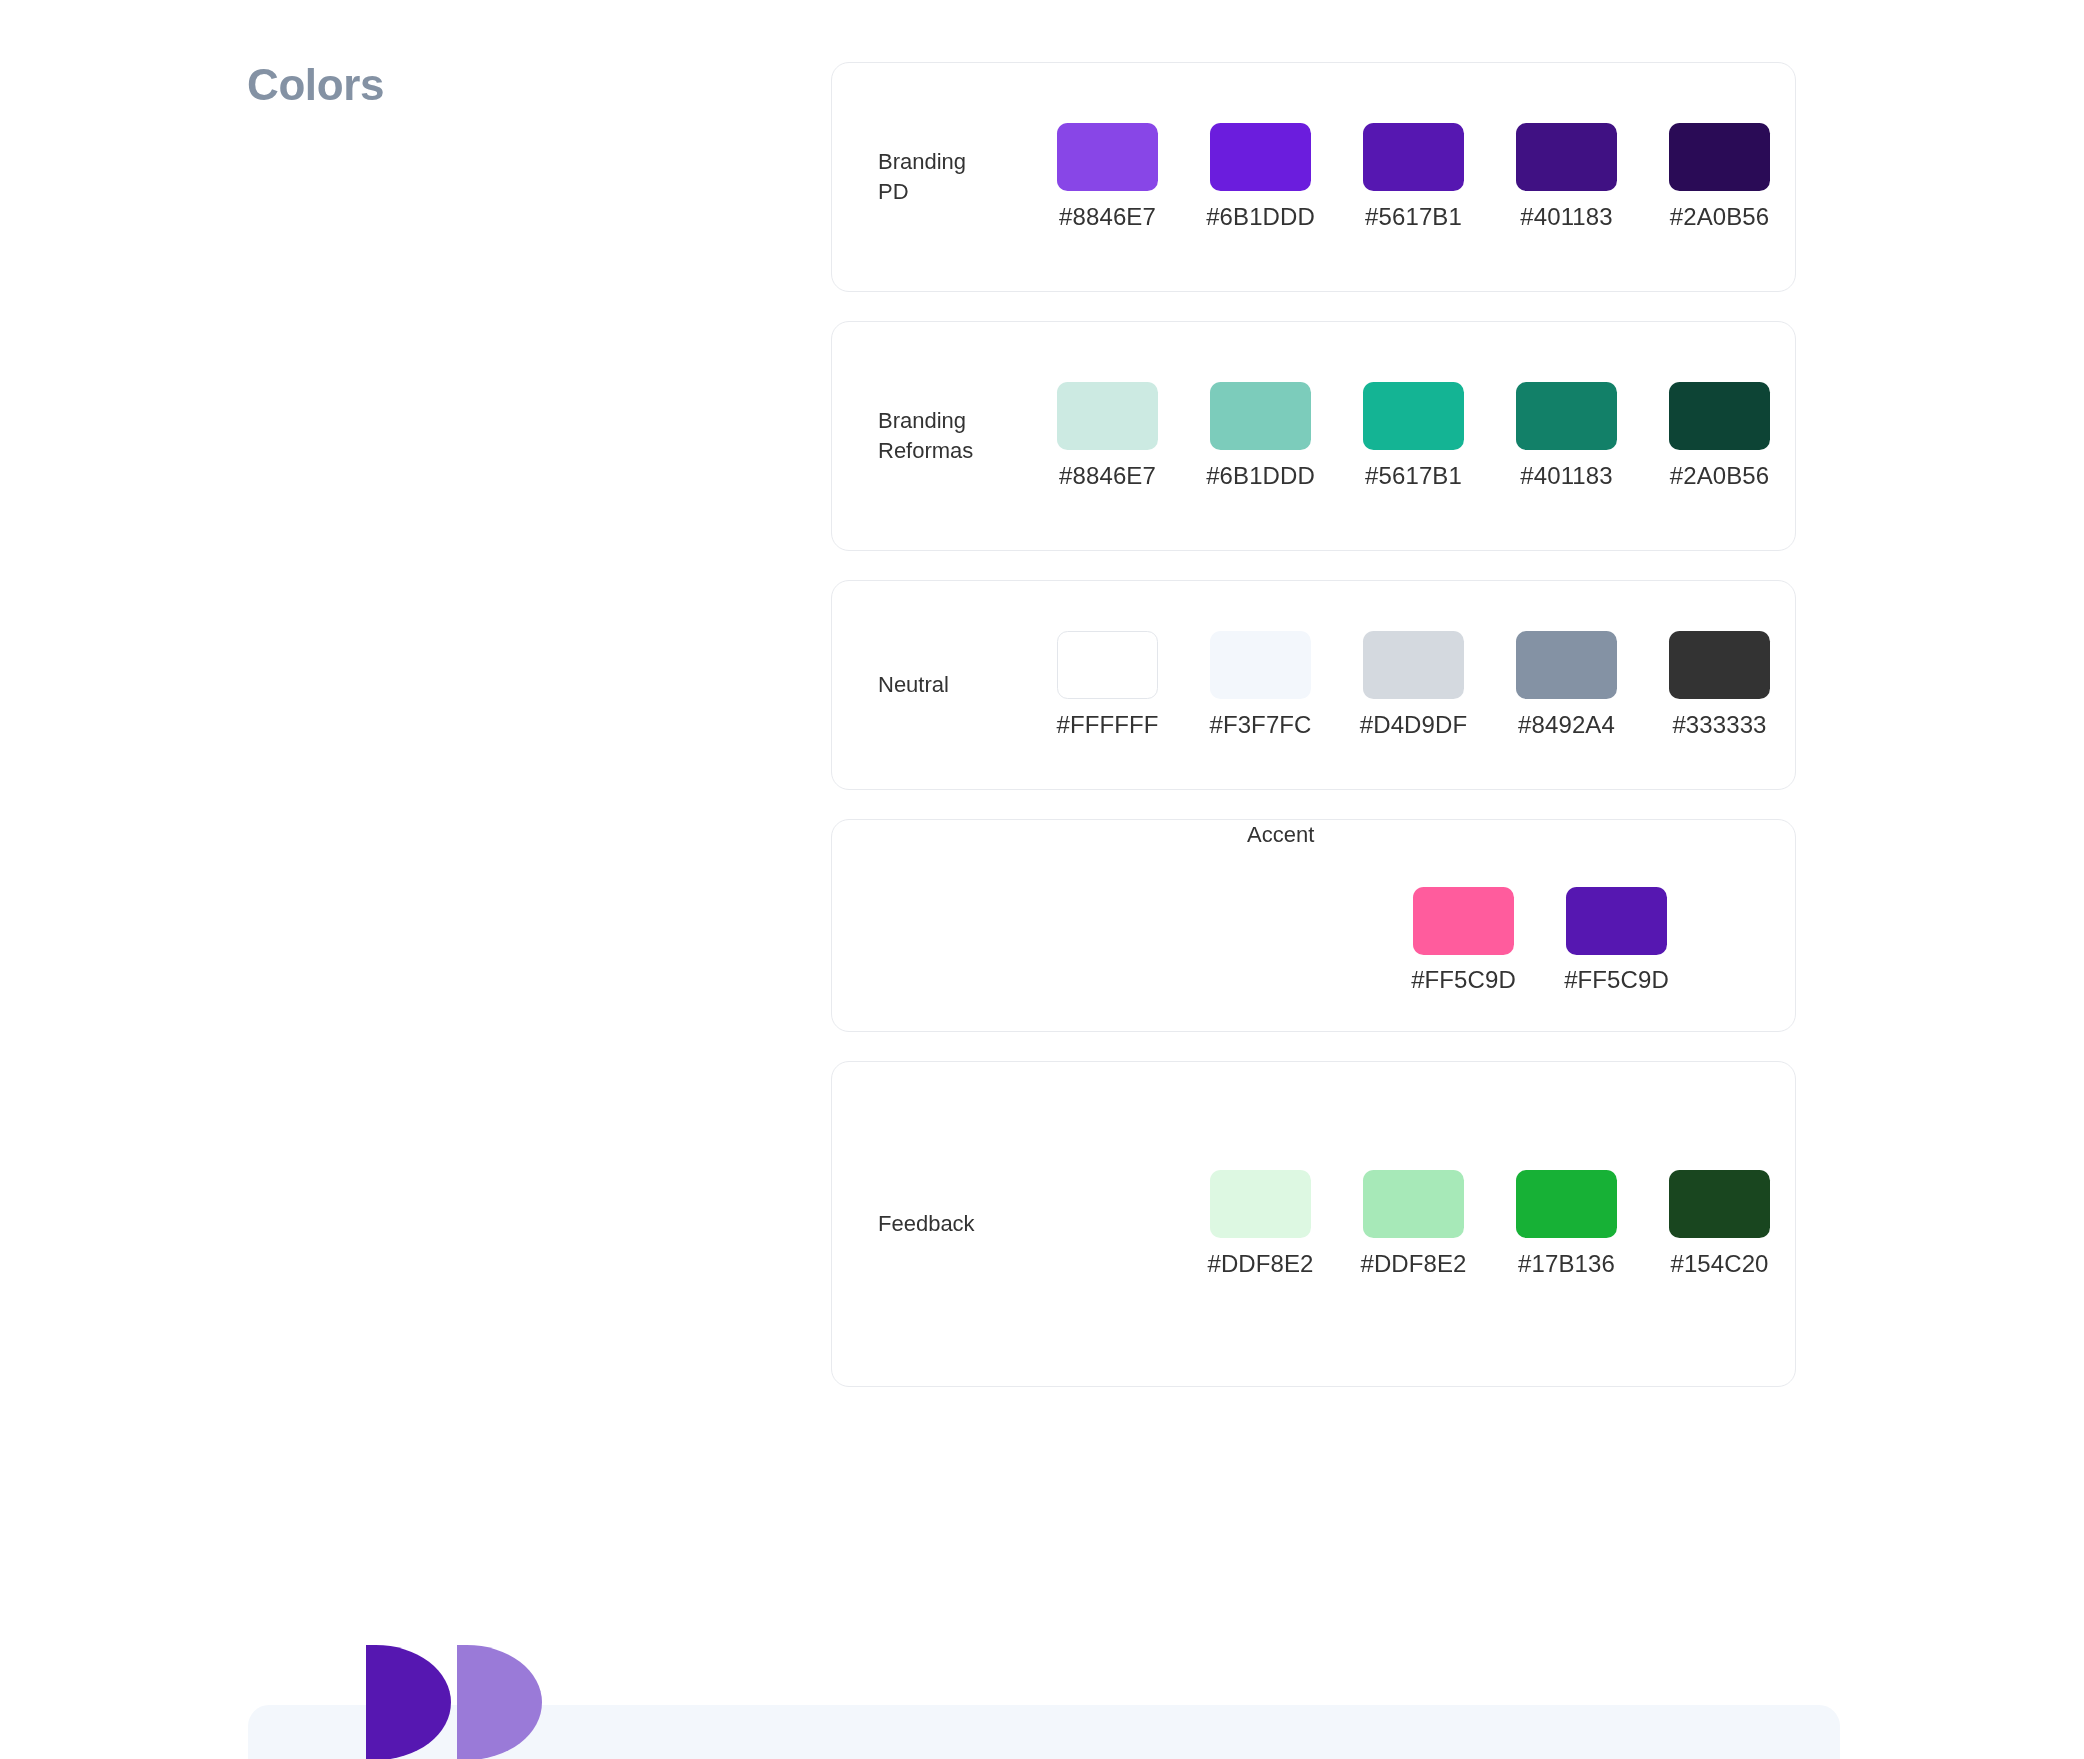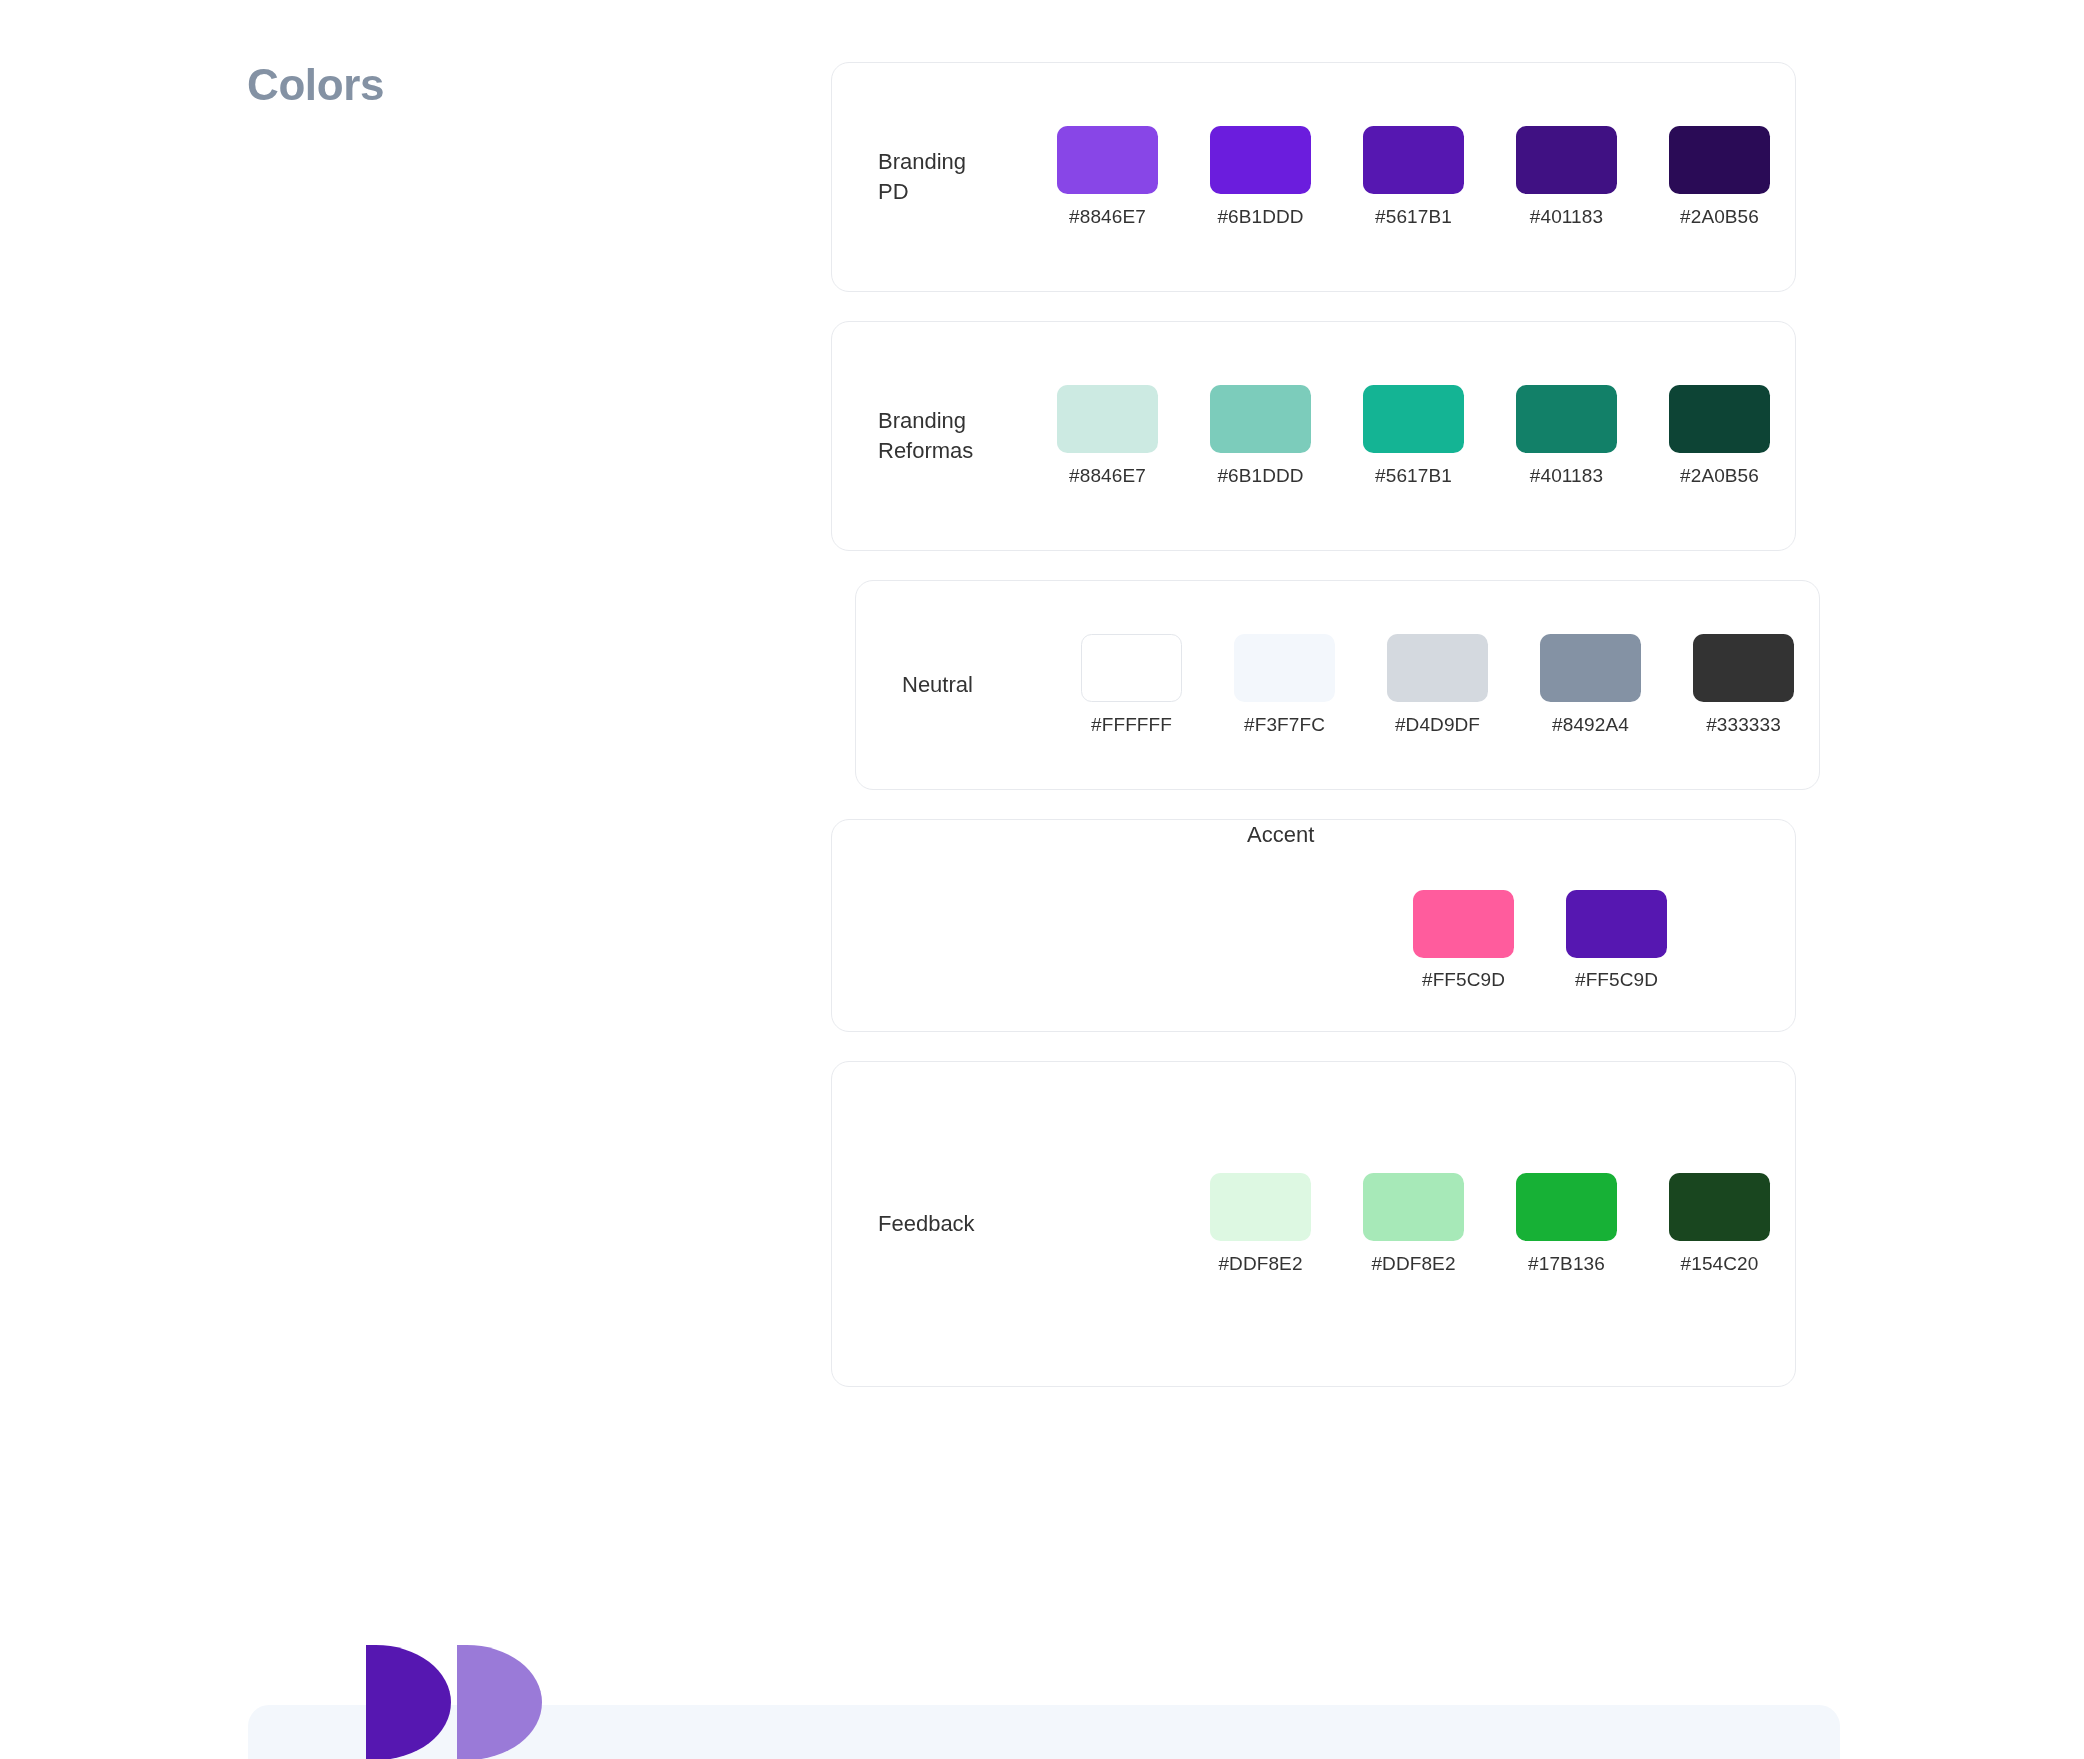--- a/index.html
+++ b/index.html
@@ -90,29 +90,29 @@
     height: 68px;
     border-radius: 10.6px;
   }
 
   .swatch-chip.bordered {
     border: 1.2px solid #E3E6EB;
   }
 
   .swatch-hex {
     margin-top: 11.4px;
-    font-size: 19px;
+    font-size: 24px;
     color: #333333;
     white-space: nowrap;
     letter-spacing: 0.1px;
   }
 
   
   .card-branding    { height: 230px; }
-  .card-neutral     { height: 210px; margin-left: 24px; }
+  .card-neutral     { height: 210px; }
   .card-accent      { height: 213px; flex-direction: column; }
   .card-feedback    { height: 326px; }
 
   
   .card-feedback .swatch-area { gap: 29px; }
 
   
   .footer-panel {
     position: absolute;
     left: 248px;

